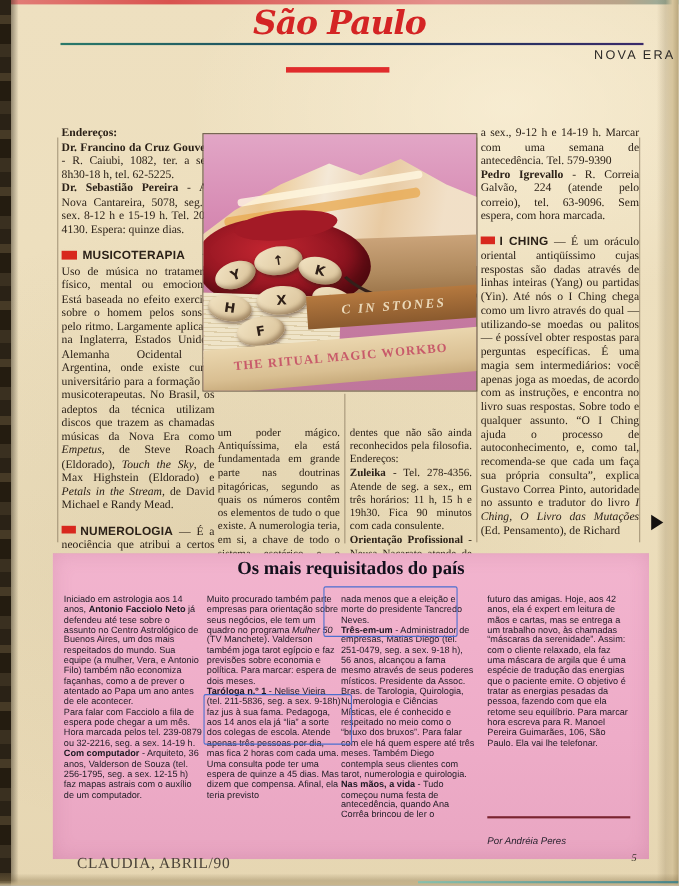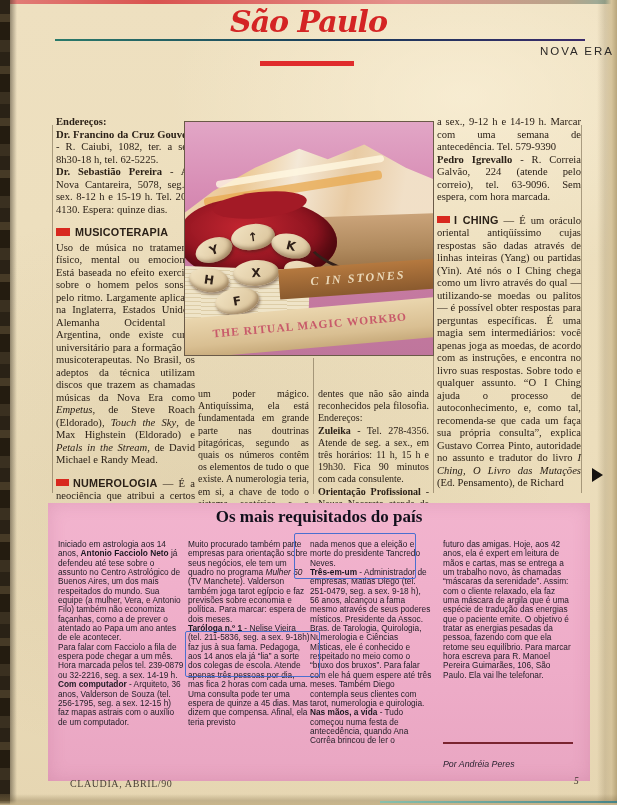--- a/index.html
+++ b/index.html
@@ -92,21 +92,21 @@
     font-size:8.3px;line-height:9.35px;color:#25202a;}
   .fcol p{margin:0;}
   .fcol b{font-weight:bold;color:#1c1822;}
   .byline-rule{position:absolute;left:395px;top:239px;width:130px;height:1.5px;background:#7a2430;}
   .byline{position:absolute;left:395px;top:244px;width:130px;
     font-family:"Liberation Sans",sans-serif;font-style:italic;font-size:8.8px;color:#2a2430;margin-top:12px;}
   .bluebox{position:absolute;border:1.6px solid #4a6fd0;border-radius:2px;pointer-events:none;}
   .bb-tarologa{left:137px;top:128px;width:133px;height:44px;}
   .bb-tancredo{left:246px;top:30px;width:120px;height:44px;}
   
-  .footer-credit{position:absolute;left:55px;top:778px;font-size:10px;
+  .footer-credit{position:absolute;left:55px;top:778px;font-size:14px;
     letter-spacing:.6px;color:#4a4238;font-family:"Liberation Serif",serif;padding-left:15px;}
   .page-num{position:absolute;left:574px;top:776px;font-size:9.5px;font-style:italic;color:#3c352c;}
 </style>
 </head>
 <body>
 
 <div class="page">
 
   <div class="edge-top"></div>
   <div class="edge-left"></div>

